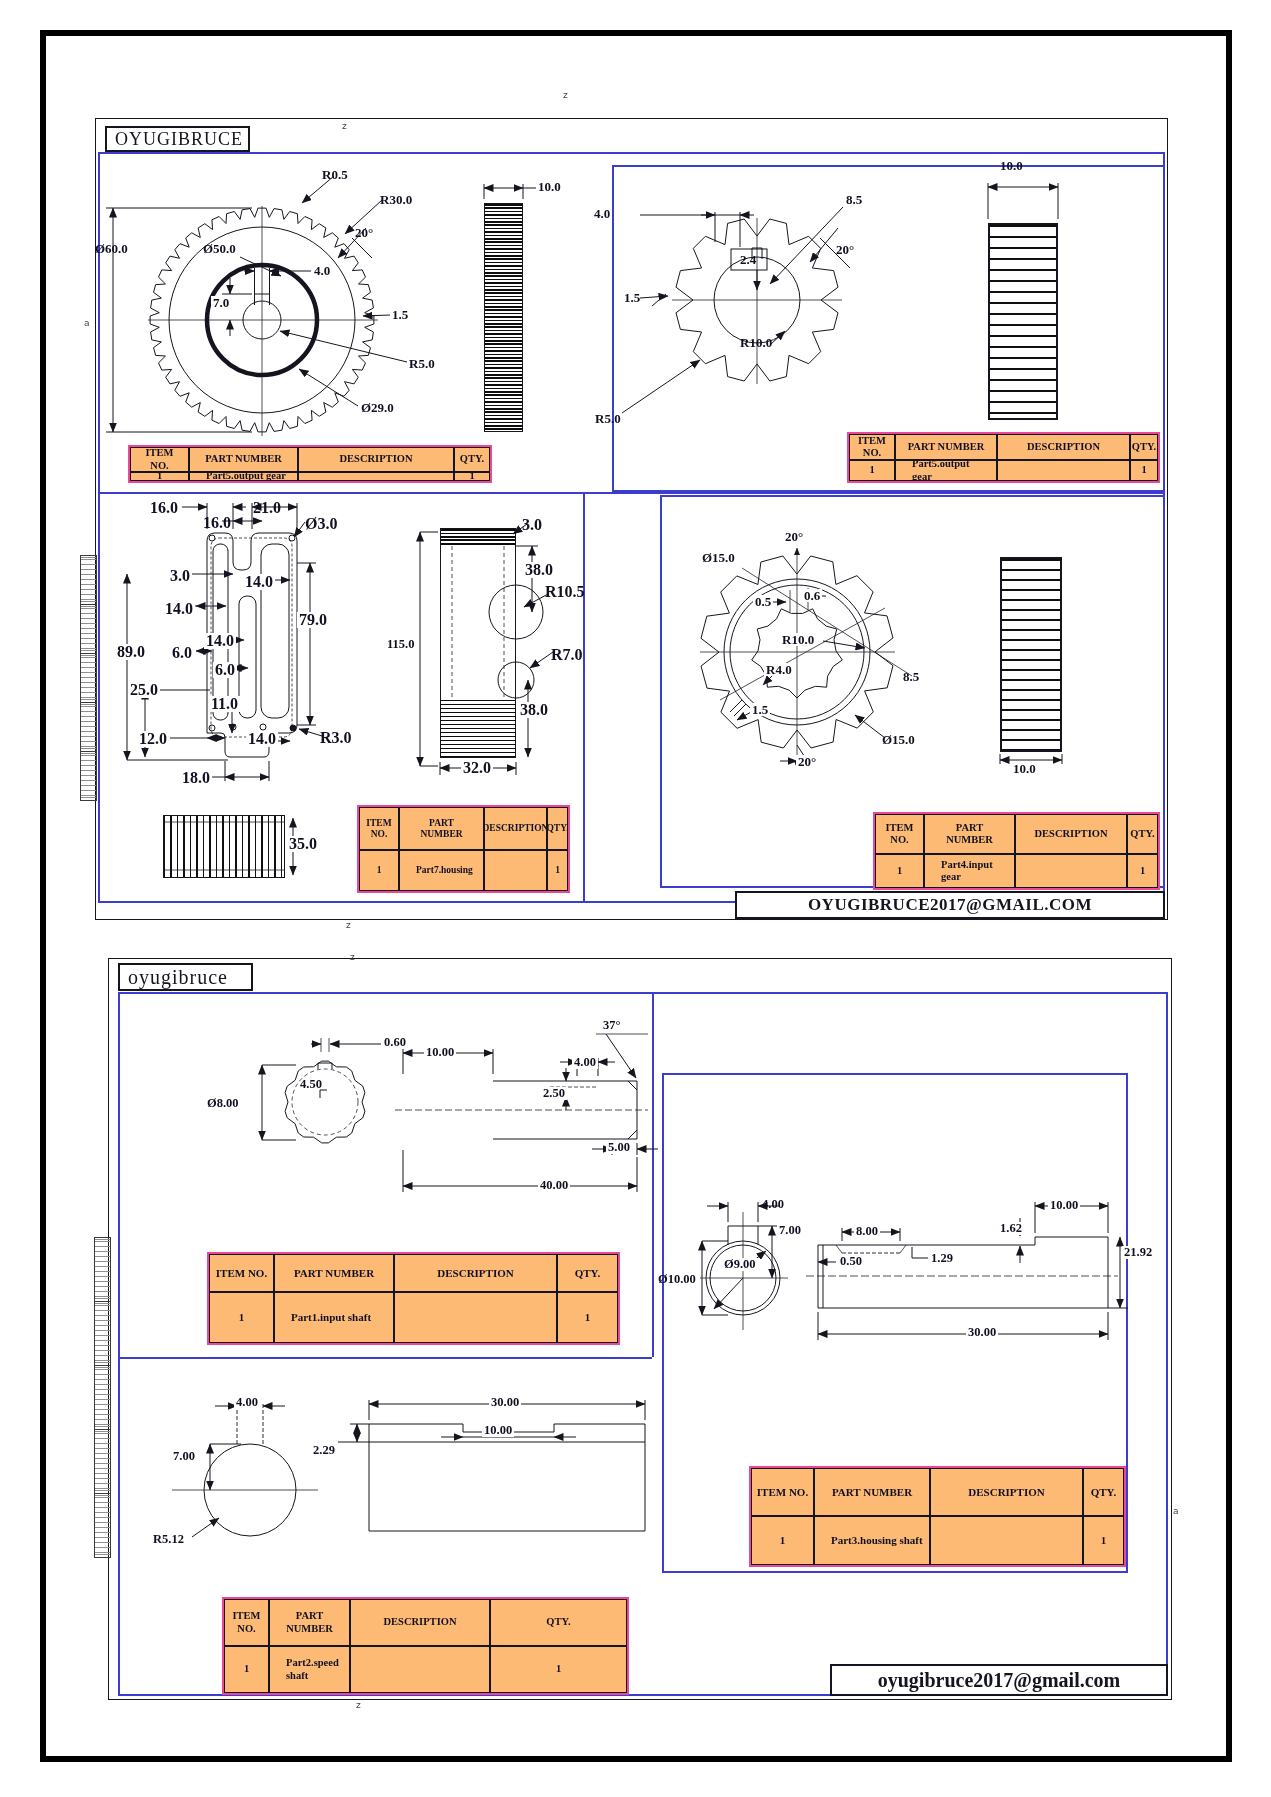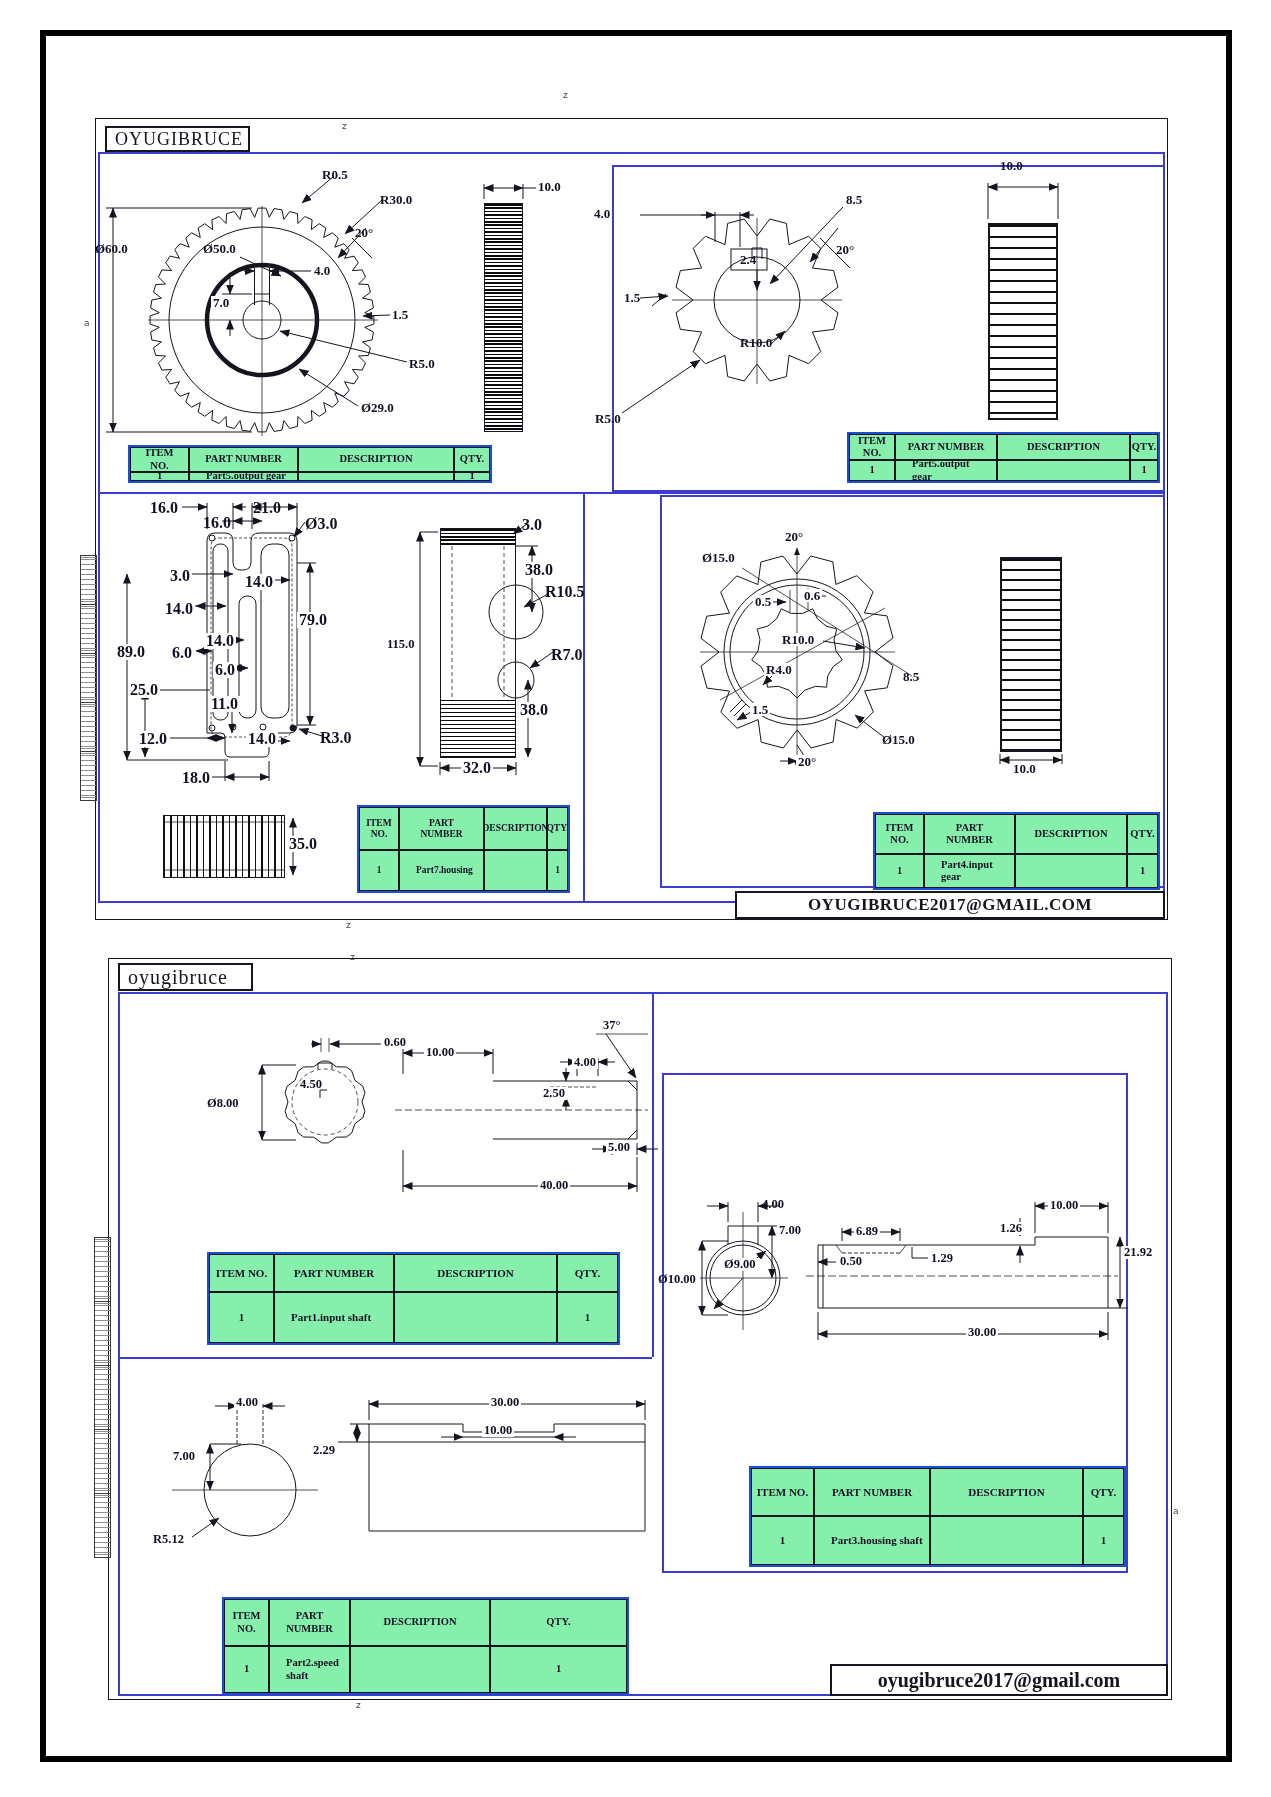--- a/index.html
+++ b/index.html
@@ -9,21 +9,21 @@
 .blk{position:absolute;border:1px solid #15151f;background:#fff}
 .blue{position:absolute;border:2px solid #3c3cd0}
 .bl-h{position:absolute;border-top:2px solid #3c3cd0}
 .bl-v{position:absolute;border-left:2px solid #3c3cd0}
 .titlebox{position:absolute;border:2px solid #15151f;background:#fff;display:flex;align-items:center;padding-left:8px;letter-spacing:1px;font-weight:400}
 .lbl{position:absolute;font-weight:700;font-size:13px;line-height:1;white-space:nowrap;color:#101022}
 .lbl.s{font-size:16px}
 .lbl.s2{font-size:12.5px}
 .bgw{background:#fff;padding:0 2px}
 .hatch{position:absolute;border:1px solid #15151f}
-.tbl{position:absolute;display:grid;border:2px solid #1d4ed8;background:#86efac;font-weight:700;color:#101022}
+.tbl{position:absolute;display:grid;border:2px solid #ec4899;background:#fdba74;font-weight:700;color:#101022}
 .tbl>div{border:1px solid #15151f;display:flex;align-items:center;justify-content:center;text-align:center;line-height:1.15;overflow:hidden}
 .td-part{justify-content:flex-start !important;text-align:left !important;padding-left:16px}
 .hpad{padding:0 11px}
 .pwrap{padding-right:22px}
 .emailbox{position:absolute;border:2px solid #15151f;background:#fff;display:flex;align-items:center;justify-content:center;font-weight:700}
 .tabcol{position:absolute;display:flex;flex-direction:column}
 .tabbox{border:1px solid #3a3a3a;background:repeating-linear-gradient(180deg,#8f8f8f 0 1px,transparent 1px 5px);background-origin:content-box;padding:3px 2px;margin-top:-1px}
 .mark{position:absolute;font-size:9px;color:#444;font-family:"DejaVu Sans",sans-serif}
 svg{position:absolute;left:0;top:0;pointer-events:none}
 </style>
@@ -381,23 +381,23 @@
 <div class="lbl s2 bgw" style="left:572px;top:1056px">4.00</div>
 <div class="lbl s2 bgw" style="left:541px;top:1087px">2.50</div>
 <div class="lbl s2 bgw" style="left:606px;top:1141px">5.00</div>
 <div class="lbl s2 bgw" style="left:538px;top:1179px">40.00</div>
 
 <div class="lbl s2" style="left:762px;top:1198px">4.00</div>
 <div class="lbl s2 bgw" style="left:777px;top:1224px">7.00</div>
 <div class="lbl s2 bgw" style="left:722px;top:1258px">Ø9.00</div>
 <div class="lbl s2" style="left:658px;top:1273px">Ø10.00</div>
 <div class="lbl s2 bgw" style="left:838px;top:1255px">0.50</div>
-<div class="lbl s2 bgw" style="left:854px;top:1225px">6.89</div>
+<div class="lbl s2 bgw" style="left:854px;top:1225px">8.00</div>
 <div class="lbl s2" style="left:931px;top:1252px">1.29</div>
-<div class="lbl s2 bgw" style="left:998px;top:1222px">1.26</div>
+<div class="lbl s2 bgw" style="left:998px;top:1222px">1.62</div>
 <div class="lbl s2 bgw" style="left:1048px;top:1199px">10.00</div>
 <div class="lbl s2 bgw" style="left:1122px;top:1246px">21.92</div>
 <div class="lbl s2 bgw" style="left:966px;top:1326px">30.00</div>
 
 <div class="lbl s2 bgw" style="left:234px;top:1396px">4.00</div>
 <div class="lbl s2" style="left:173px;top:1450px">7.00</div>
 <div class="lbl s2" style="left:313px;top:1444px">2.29</div>
 <div class="lbl s2 bgw" style="left:489px;top:1396px">30.00</div>
 <div class="lbl s2 bgw" style="left:482px;top:1424px">10.00</div>
 <div class="lbl s2" style="left:153px;top:1533px">R5.12</div>

